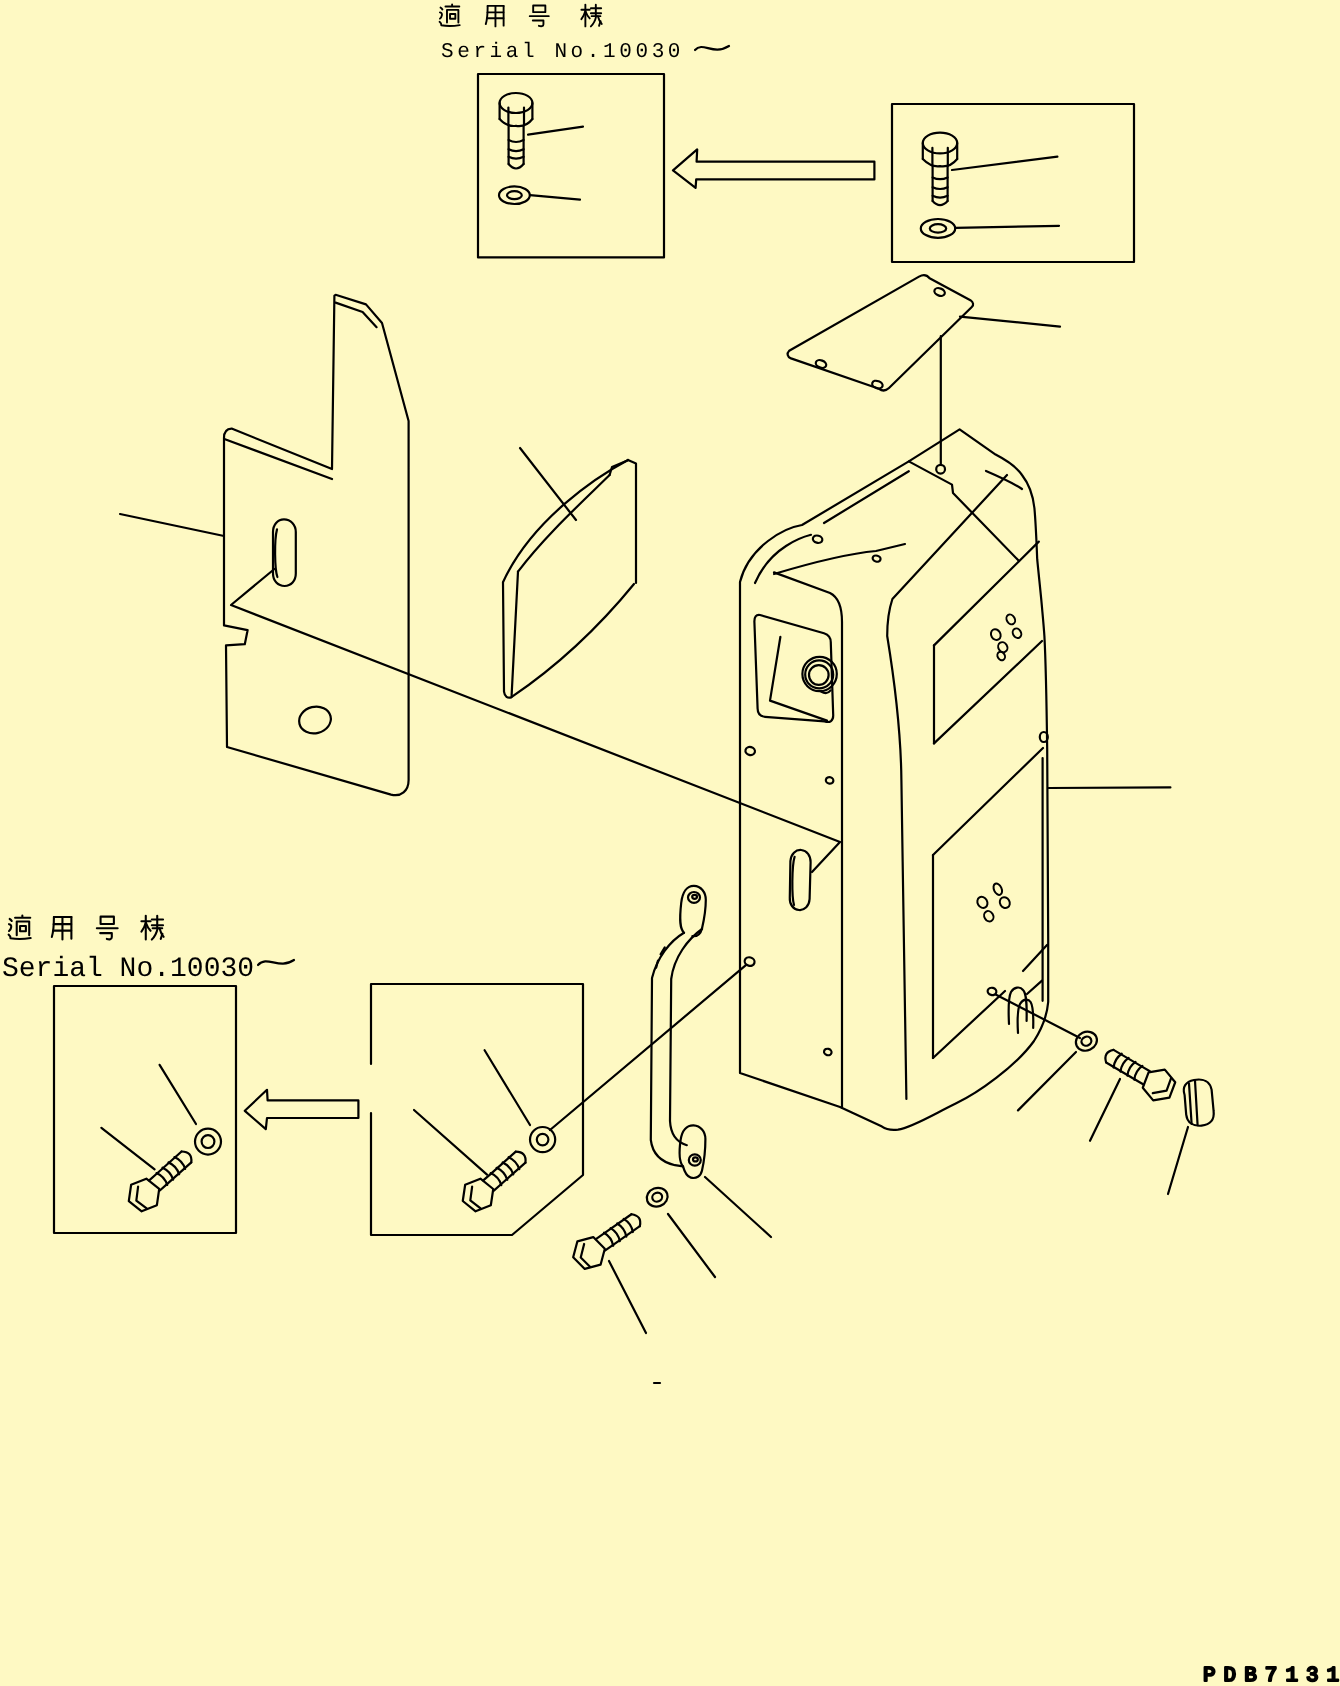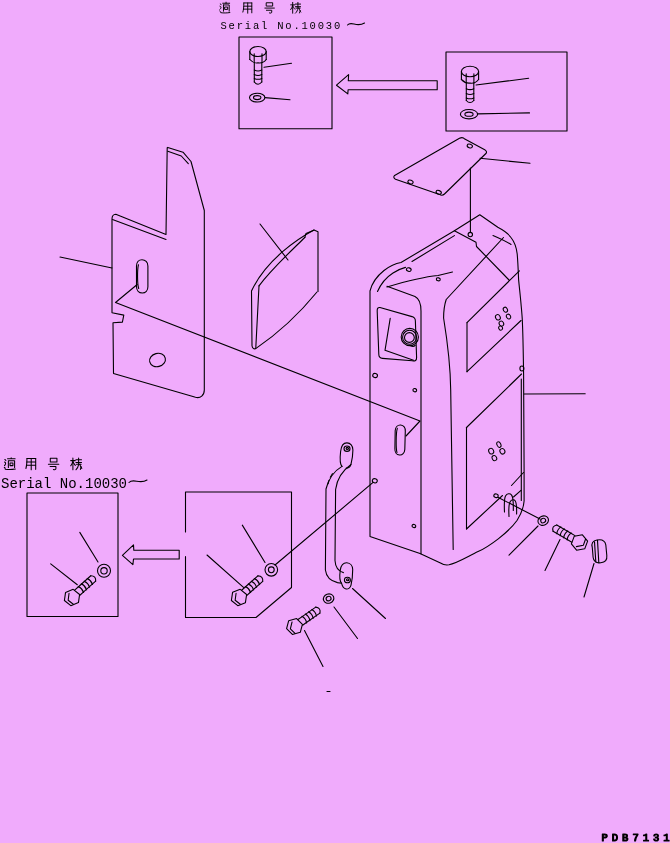--- a/index.html
+++ b/index.html
@@ -1,16 +1,16 @@
 <!DOCTYPE html>
 <html><head>
 <meta charset="utf-8">
 <style>
   html,body{margin:0;padding:0;background:#ffffff;}
-  #page{position:relative;width:670px;height:843px;background:#f0abfc;overflow:hidden;}
+  #page{position:relative;width:670px;height:843px;background:#fef9c3;overflow:hidden;}
   text{font-family:"Liberation Mono",monospace;fill:#000;}
 </style>
 </head>
 <body>
 <div id="page">
 <svg width="670" height="843" viewBox="0 0 670 843" xmlns="http://www.w3.org/2000/svg">
 <defs>
 
   <g id="boltT" fill="none" stroke="#000" stroke-width="1.1" stroke-linecap="round" stroke-linejoin="round">
     <path d="M7.7,2.8 L1.4,8.1 L-6.3,5.3 L-7.7,-2.8 L-1.4,-8.1 L6.3,-5.3 Z"></path>

